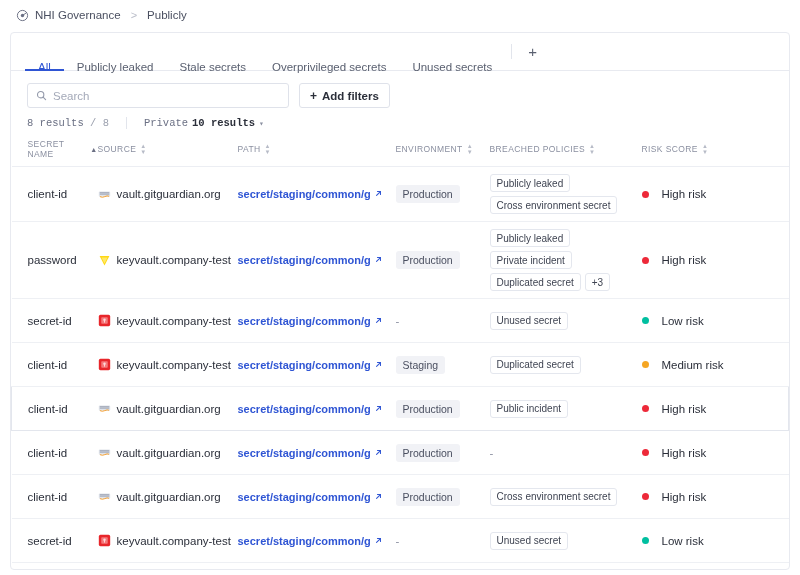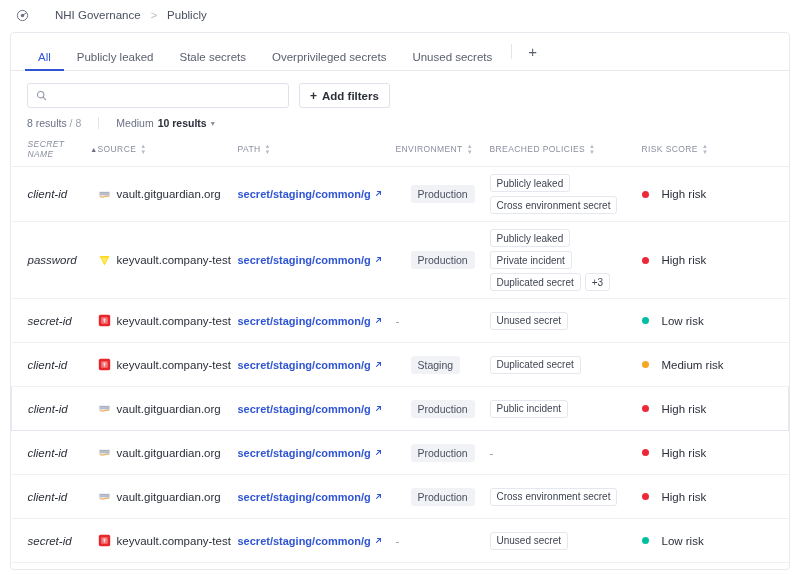--- a/index.html
+++ b/index.html
@@ -16,21 +16,21 @@
     height: 30px;
     display: flex;
     align-items: center;
     gap: 6px;
     padding: 0 16px;
     font-size: 11.5px;
     color: #4a4f60;
   }
   .bc-icon { width: 13px; height: 13px; display: block; color: #6b7084; }
   .bc-sep { color: #b9bdc9; font-size: 11px; margin: 0 4px; }
-  .bc-link { color: #4a4f60; margin-left: 20px; }
+  .bc-link { color: #4a4f60; }
   .bc-current { color: #4a4f60; }
 
   
   .card {
     margin: 2px 10px 0 10px;
     border: 1px solid #e8eaf0;
     border-radius: 4px;
     background: #fff;
     height: 538px;
     display: flex;
@@ -42,21 +42,21 @@
     display: flex;
     align-items: center;
     height: 38px;
     padding: 0 14px;
     border-bottom: 1px solid #e8eaf0;
     gap: 0;
   }
   .tab {
     font-size: 11.5px;
     color: #5a6070;
-    padding: 6px 13px;
+    padding: 16px 13px;
     line-height: 37px;
     height: 38px;
     white-space: nowrap;
     border-bottom: 2px solid transparent;
     cursor: pointer;
   }
   .tab.active { color: #2f55d4; border-bottom-color: #2f55d4; font-weight: 400; }
   .tab-div { width: 1px; height: 15px; background: #e2e5ec; margin: 0 6px; }
   .tab-add {
     font-size: 15px; color: #5a6070; padding: 0 10px; line-height: 37px;
@@ -85,21 +85,21 @@
     background: #fff; display: flex; align-items: center; gap: 5px;
     padding: 0 10px; font-size: 11.5px; font-weight: bold; color: #2b2f3a;
     cursor: pointer; font-family: "Liberation Sans", sans-serif;
   }
   .add-filters .plus { font-size: 12px; font-weight: bold; }
 
   
   .meta-row {
     display: flex; align-items: center; gap: 6px;
     padding: 9px 16px 10px 16px;
-    font-size: 10.5px; color: #6b7084;
+    font-size: 10.5px; color: #6b7084; font-family: Liberation Mono, monospace;
   }
   .meta-count { color: #6b7084; }
   .meta-count .dim { color: #9ba0ae; }
   .meta-div { width: 1px; height: 12px; background: #e2e5ec; margin: 0 11px; }
   .meta-display { display: flex; align-items: center; gap: 4px; cursor: pointer; }
   .meta-display .lbl { color: #6b7084; }
   .meta-display .val { color: #2b2f3a; font-weight: bold; }
   .caret { font-size: 8px; color: #8a8fa0; }
 
   
@@ -107,21 +107,21 @@
   thead th {
     font-size: 8.5px; letter-spacing: .4px; color: #8a8fa0; font-weight: normal;
     text-align: left; text-transform: uppercase;
     padding: 0 0 7px 0; border-bottom: 1px solid #eceef3;
   }
   .th-inner { display: flex; align-items: center; gap: 4px; }
   .sort-both { display: inline-flex; flex-direction: column; line-height: 0; gap: 1px; }
   .sort-both span { font-size: 6px; color: #b7bbc7; line-height: 5px; }
   .sort-asc { font-size: 7px; color: #6b7084; }
 
-  .c1 { width: 86px; padding-left: 16px; font-style: italic; }
+  .c1 { width: 86px; padding-left: 16px; }
   .c2 { width: 140px; }
   .c3 { width: 158px; }
   .c4 { width: 94px; }
   .c5 { width: 152px; }
   .c6 { width: auto; }
 
   tbody td {
     border-bottom: 1px solid #eef0f4;
     font-size: 11.5px;
     color: #2b2f3a;
@@ -144,21 +144,21 @@
   .path-cell { display: flex; align-items: center; gap: 4px; }
   .path-link {
     color: #2f55d4; font-weight: bold; font-size: 11px; text-decoration: none;
     white-space: nowrap; overflow: hidden; text-overflow: clip;
     max-width: 132px; display: inline-block; cursor: pointer;
   }
   .ext-ico { width: 9px; height: 9px; color: #2f55d4; flex: 0 0 auto; }
 
   .chip {
     display: inline-block; background: #f1f2f6; border-radius: 3px;
-    padding: 3px 7px; font-size: 10.5px; color: #4a4f60; white-space: nowrap; margin-left: 15px;
+    padding: 3px 7px; font-size: 10.5px; color: #4a4f60; white-space: nowrap;
   }
   .dash { color: #8a8fa0; font-size: 11.5px; }
 
   .tags { display: flex; flex-wrap: wrap; gap: 4px; max-width: 150px; }
   .tag {
     display: inline-block; border: 1px solid #e4e7ee; border-radius: 3px;
     background: #fff; padding: 2.5px 6px; font-size: 10px; color: #3f4452;
     white-space: nowrap;
   }
 
@@ -203,35 +203,36 @@
   </div>
 
   <div class="search-row">
     <div class="search-box">
       <span>
         <svg viewBox="0 0 16 16" fill="none" stroke="currentColor" stroke-width="1.6">
           <circle cx="6.8" cy="6.8" r="4.6"></circle>
           <path d="M10.3 10.3 L14 14" stroke-linecap="round"></path>
         </svg>
       </span>
+      <input class="search-input" type="text" placeholder="Search" style="">
     </div>
     <button class="add-filters">
       <span class="plus">+</span>
       <span>Add filters</span>
     </button>
   </div>
 
   <div class="meta-row">
     <span class="meta-count">
       <span>8 results</span>
       <span class="dim">/ 8</span>
     </span>
     <span class="meta-div"></span>
     <span class="meta-display">
-      <span class="lbl">Medium</span>
+      <span class="lbl">Private</span>
       <span class="val">10 results</span>
       <span class="caret">▾</span>
     </span>
   </div>
 
   <div class="table-wrap">
     <table class="table">
       <thead>
         <tr>
           <th class="c1">

